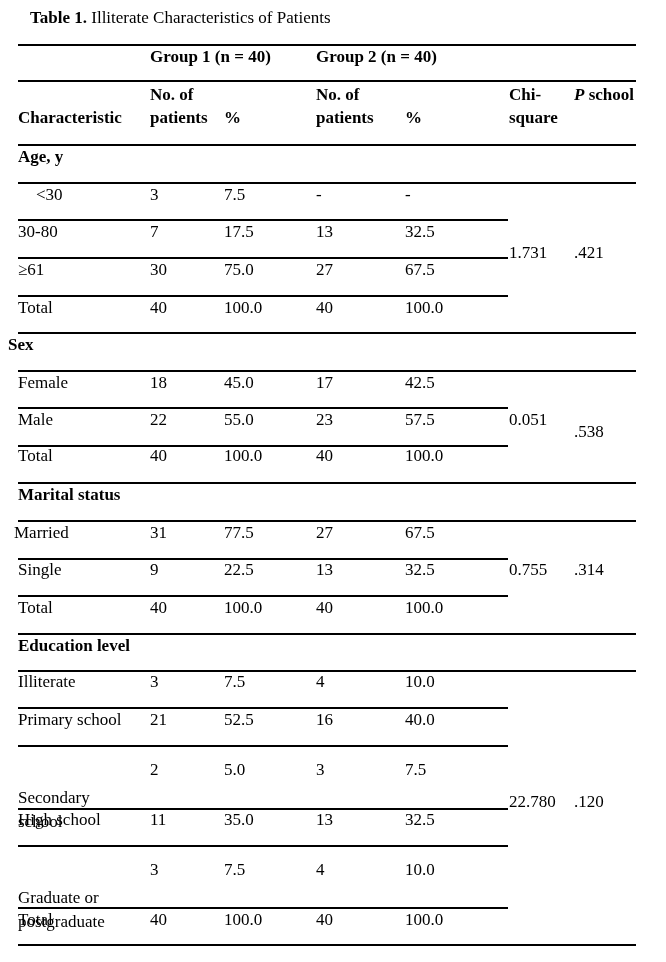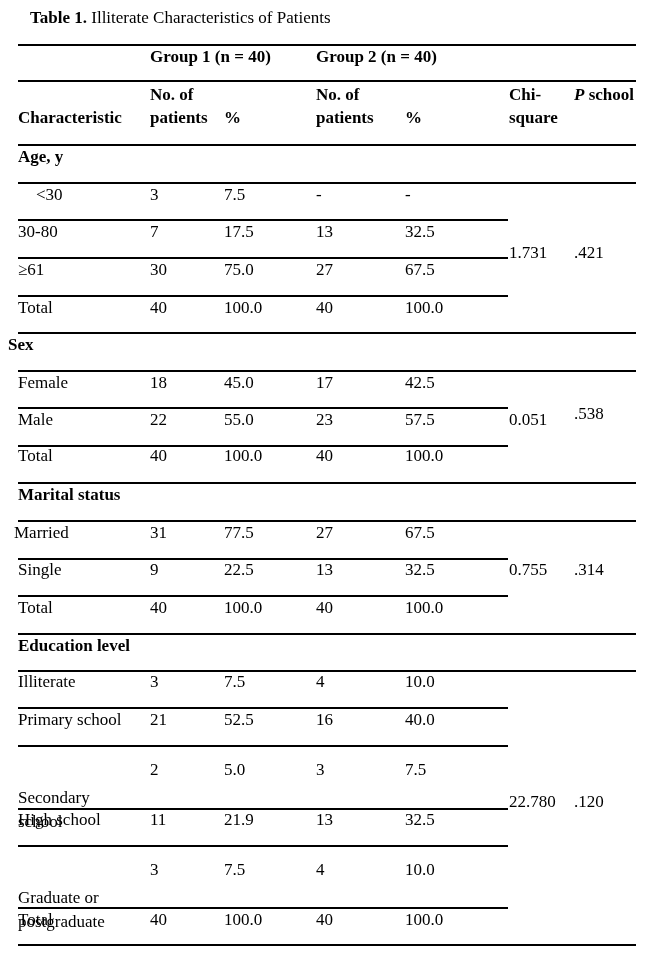--- a/index.html
+++ b/index.html
@@ -83,21 +83,21 @@
 <div class="t" style="left:224px;top:408px">55.0</div>
 <div class="t" style="left:316px;top:408px">23</div>
 <div class="t" style="left:405px;top:408px">57.5</div>
 <div class="hline part" style="top:445px"></div>
 <div class="t" style="left:18px;top:444px">Total</div>
 <div class="t" style="left:150px;top:444px">40</div>
 <div class="t" style="left:224px;top:444px">100.0</div>
 <div class="t" style="left:316px;top:444px">40</div>
 <div class="t" style="left:405px;top:444px">100.0</div>
 <div class="t" style="left:509px;top:408px">0.051</div>
-<div class="t" style="left:574px;top:402px">.538</div>
+<div class="t" style="left:574px;top:420px">.538</div>
 
 <div class="hline full" style="top:482px"></div>
 <div class="t b" style="left:18px;top:483px">Marital status</div>
 <div class="hline full" style="top:520px"></div>
 <div class="t" style="left:14px;top:521px">Married</div>
 <div class="t" style="left:150px;top:521px">31</div>
 <div class="t" style="left:224px;top:521px">77.5</div>
 <div class="t" style="left:316px;top:521px">27</div>
 <div class="t" style="left:405px;top:521px">67.5</div>
 <div class="hline part" style="top:558px"></div>
@@ -131,21 +131,21 @@
 <div class="t" style="left:405px;top:708px">40.0</div>
 <div class="hline part" style="top:745px"></div>
 <div class="t wrap" style="left:18px;top:746px;width:95px">Secondary school</div>
 <div class="t" style="left:150px;top:758px">2</div>
 <div class="t" style="left:224px;top:758px">5.0</div>
 <div class="t" style="left:316px;top:758px">3</div>
 <div class="t" style="left:405px;top:758px">7.5</div>
 <div class="hline part" style="top:808px"></div>
 <div class="t" style="left:18px;top:808px">High school</div>
 <div class="t" style="left:150px;top:808px">11</div>
-<div class="t" style="left:224px;top:808px">21.9</div>
+<div class="t" style="left:224px;top:808px">35.0</div>
 <div class="t" style="left:316px;top:808px">13</div>
 <div class="t" style="left:405px;top:808px">32.5</div>
 <div class="hline part" style="top:845px"></div>
 <div class="t wrap" style="left:18px;top:846px;width:110px">Graduate or postgraduate</div>
 <div class="t" style="left:150px;top:858px">3</div>
 <div class="t" style="left:224px;top:858px">7.5</div>
 <div class="t" style="left:316px;top:858px">4</div>
 <div class="t" style="left:405px;top:858px">10.0</div>
 <div class="hline part" style="top:907px"></div>
 <div class="t" style="left:18px;top:908px">Total</div>

